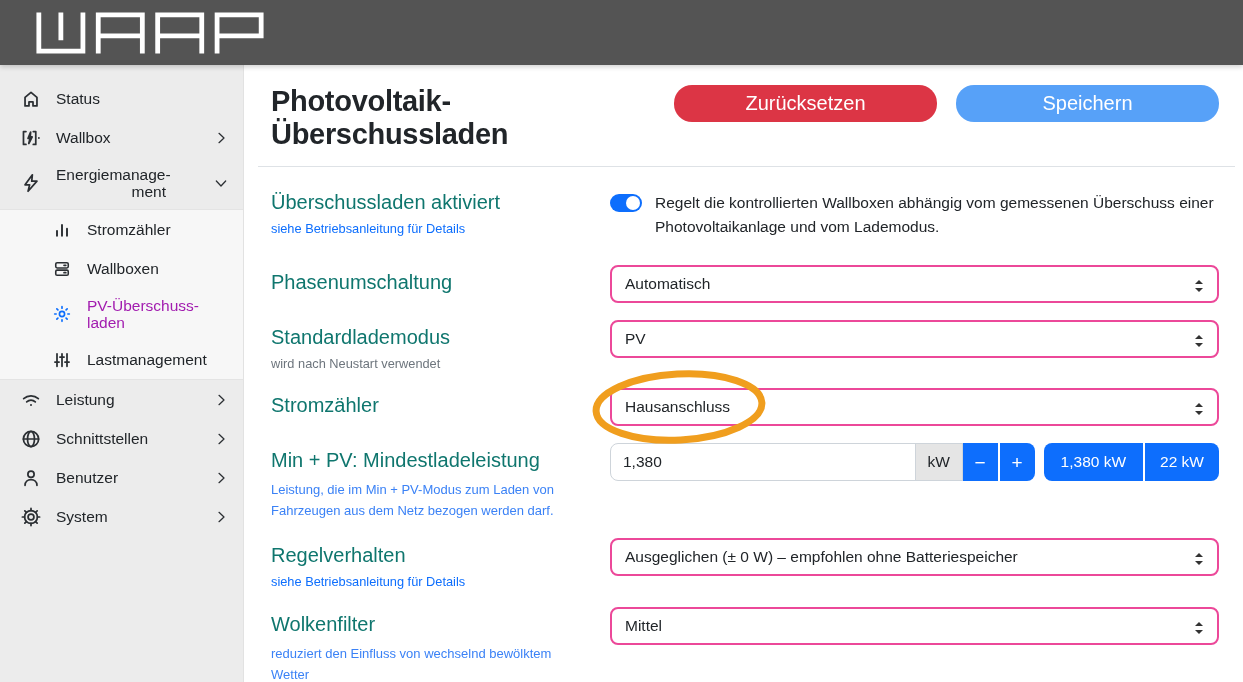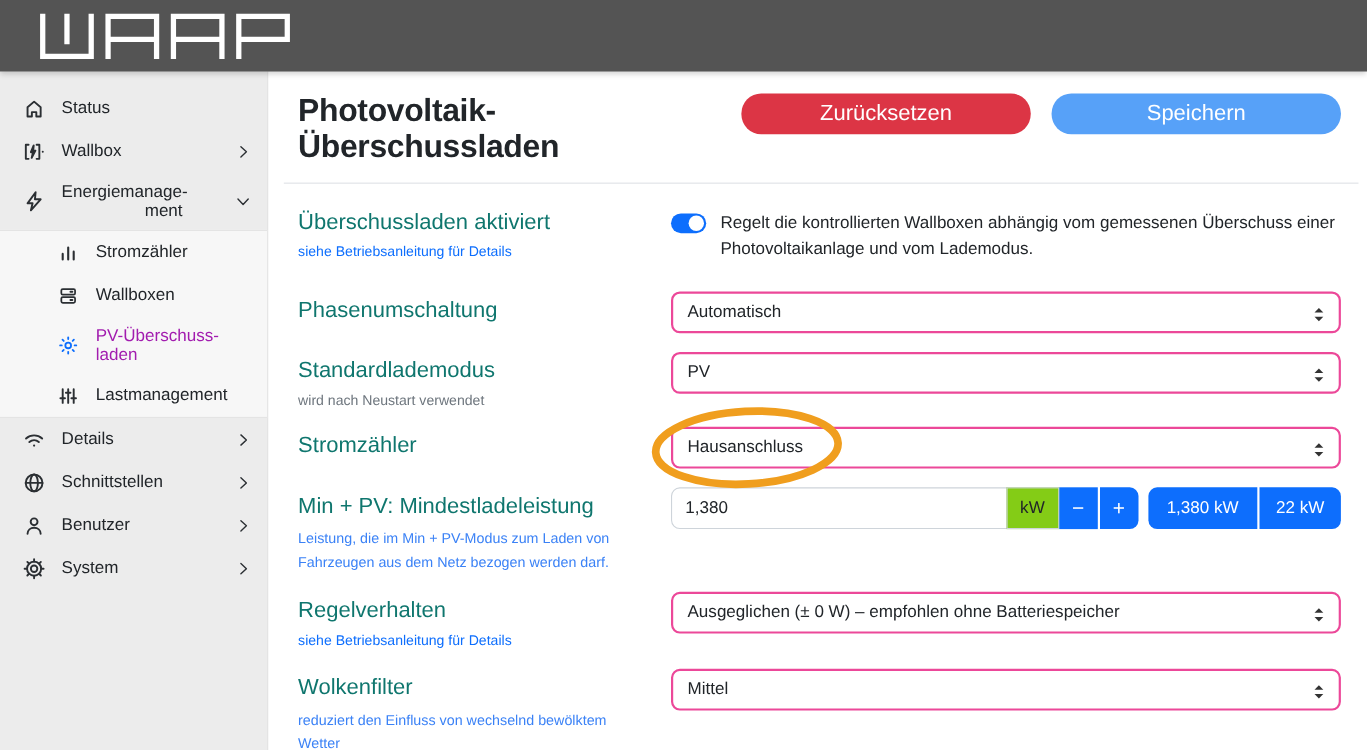--- a/index.html
+++ b/index.html
@@ -75,21 +75,21 @@
     cursor:pointer; position:relative; width:100%;
   }
   .select .caret { position:absolute; right:13px; top:12px; }
   
   .num-group { display:flex; height:38px; }
   .num-input {
     flex:1; min-width:0; border:1px solid #ced4da; border-radius:8px 0 0 8px;
     padding:16px 12px; font-size:15.5px; font-family:inherit; color:#212529; outline:none;
   }
   .addon {
-    width:48px; background:#84cc16; border:1px solid #ced4da; margin-left:-1px;
+    width:48px; background:#e5e5e5; border:1px solid #ced4da; margin-left:-1px;
     display:flex; align-items:center; justify-content:center; font-size:15.5px; flex-shrink:0;
   }
   .step-btn {
     width:35px; background:#0d6efd; color:#fff; border:none; font-size:19px;
     font-family:inherit; cursor:pointer; flex-shrink:0; line-height:1;
   }
   .step-btn.minus { border-radius:0; }
   .step-btn.plus  { border-radius:0 8px 8px 0; margin-left:2px; }
   .badges { display:flex; margin-left:9px; flex-shrink:0; }
   .badge-btn {
@@ -198,21 +198,21 @@
     </div>
 
     <div class="nav-item">
       <span class="nicon">
         <svg class="ic" width="22" height="22" viewBox="0 0 24 24">
           <path d="M4 10.5 a12 12 0 0 1 16 0"></path>
           <path d="M7.3 14 a7.2 7.2 0 0 1 9.4 0"></path>
           <circle cx="12" cy="17.5" r="1.1" fill="#2b2f33" stroke="none"></circle>
         </svg>
       </span>
-      <span class="nlabel">Details</span>
+      <span class="nlabel">Leistung</span>
       <span class="chev">
         <svg class="ic" width="16" height="16" viewBox="0 0 24 24">
             <path d="M9 5 L16.5 12 L9 19"></path>
           </svg>
       </span>
     </div>
 
     <div class="nav-item">
       <span class="nicon">
         <svg class="ic" width="22" height="22" viewBox="0 0 24 24">

